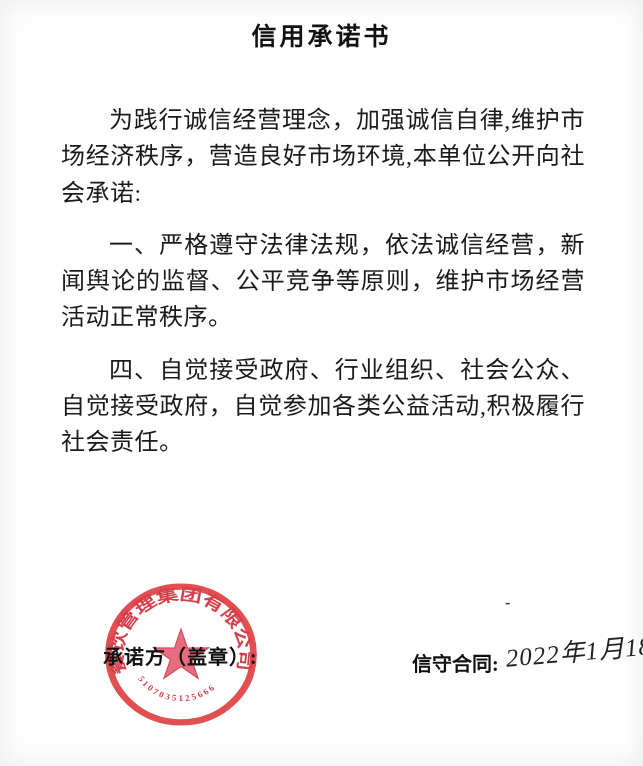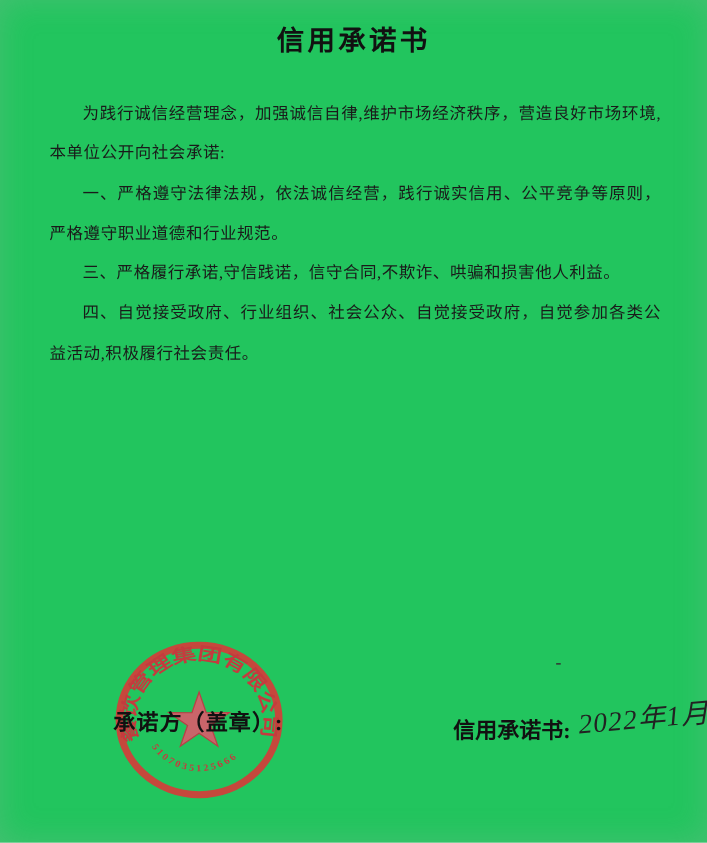--- a/index.html
+++ b/index.html
@@ -5,43 +5,43 @@
   html, body { margin: 0; padding: 0; }
   body {
     font-family: "Liberation Serif", "DejaVu Serif", serif;
     background: #e8e8e8;
   }
   .page {
     position: relative;
     width: 643px;
     height: 766px;
     margin: 0 auto;
-    background: #22c55e;
+    background: #ffffff;
     color: #1c1c1c;
     overflow: hidden;
     box-shadow: inset 0 0 30px rgba(180,180,180,0.25);
   }
   .title {
     margin: 0;
     padding-top: 16px;
     text-align: center;
     font-size: 25px;
     font-weight: bold;
     letter-spacing: 3px;
     color: #111;
   }
   .body-text {
     position: absolute;
     top: 86px;
     left: 45px;
     width: 556px;
   }
   .body-text p {
-    margin: 0;
-    font-size: 15px;
+    margin: 16px;
+    font-size: 24px;
     line-height: 36.3px;
     text-indent: 2em;
     text-align: justify;
     letter-spacing: 0.5px;
     color: #1a1a1a;
   }
   .seal-wrap {
     position: absolute;
     left: 94px;
     top: 573px;
@@ -95,24 +95,23 @@
 <body>
 
 <div class="page">
 
   <h1 class="title">信用承诺书</h1>
 
   <div class="body-text">
 
       <p>为践行诚信经营理念，加强诚信自律,维护市场经济秩序，营造良好市场环境,本单位公开向社会承诺:</p>
 
-      <p>一、严格遵守法律法规，依法诚信经营，践行诚实信用、公平竞争等原则，严格遵守职业道德和行业规范。</p>
+      <p>一、严格遵守法律法规，依法诚信经营，新闻舆论的监督、公平竞争等原则，维护市场经营活动正常秩序。</p>
 
 
-      <p>三、严格履行承诺,守信践诺，信守合同,不欺诈、哄骗和损害他人利益。</p>
 
       <p>四、自觉接受政府、行业组织、社会公众、自觉接受政府，自觉参加各类公益活动,积极履行社会责任。</p>
 
     </div>
 
   <div class="seal-wrap">
     <svg viewBox="0 0 180 180" preserveAspectRatio="none">
       <circle cx="90" cy="90" r="75" fill="none" stroke="#dc3637" stroke-width="7" opacity="0.95"></circle>
       <path id="sealTopArc" d="M 33.6,110.5 A 60,60 0 1 1 146.4,110.5" fill="none"></path>
       <path id="sealBottomArc" d="M 40,106 A 53,53 0 0 0 140,106" fill="none"></path>
@@ -122,19 +121,19 @@
       <text font-size="9.5" fill="#d2303c" font-weight="bold" letter-spacing="2.5">
         <textPath href="#sealBottomArc" startOffset="12">5107035125666</textPath>
       </text>
       <polygon points="90,62 96.7,82.78 118.53,82.73 100.84,95.52 107.63,116.27 90,103.4 72.37,116.27 79.16,95.52 61.47,82.73 83.3,82.78" fill="#e2586c" stroke="#ce2e43" stroke-width="1.2" opacity="0.95"></polygon>
     </svg>
   </div>
 
   <div class="stamp-label">承诺方（盖章）:</div>
 
   <div class="date-row">
-    <span>信用承诺书:</span>
+    <span>信守合同:</span>
     <span class="date-hand">2022年1月18日</span>
   </div>
 
   <div class="stray-mark">-</div>
 
 </div>
 
 </body></html>

